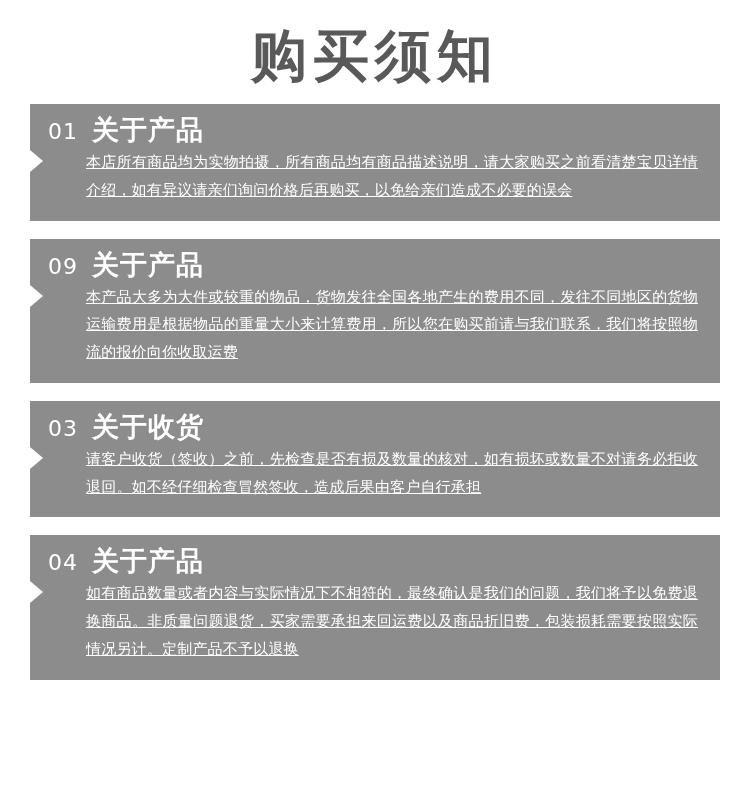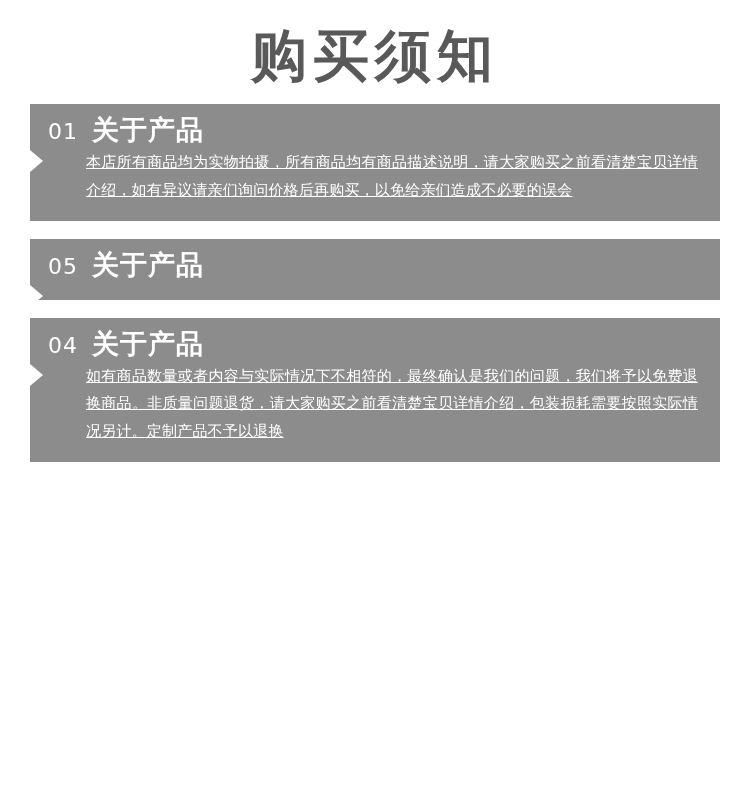--- a/index.html
+++ b/index.html
@@ -99,29 +99,38 @@
       <div class="sec-head">
         <span class="sec-num">01</span>
         <span class="sec-title">关于产品</span>
       </div>
       <div class="sec-body">本店所有商品均为实物拍摄，所有商品均有商品描述说明，请大家购买之前看清楚宝贝详情介绍，如有异议请亲们询问价格后再购买，以免给亲们造成不必要的误会</div>
     </div>
 
     <div class="section">
       <div class="notch"></div>
       <div class="sec-head">
-        <span class="sec-num">05</span>
+        <span class="sec-num">09</span>
         <span class="sec-title">关于产品</span>
       </div>
+      <div class="sec-body">本产品大多为大件或较重的物品，货物发往全国各地产生的费用不同，发往不同地区的货物运输费用是根据物品的重量大小来计算费用，所以您在购买前请与我们联系，我们将按照物流的报价向你收取运费</div>
     </div>
 
+    <div class="section">
+      <div class="notch"></div>
+      <div class="sec-head">
+        <span class="sec-num">03</span>
+        <span class="sec-title">关于收货</span>
+      </div>
+      <div class="sec-body">请客户收货（签收）之前，先检查是否有损及数量的核对，如有损坏或数量不对请务必拒收退回。如不经仔细检查冒然签收，造成后果由客户自行承担</div>
+    </div>
 
     <div class="section">
       <div class="notch"></div>
       <div class="sec-head">
         <span class="sec-num">04</span>
         <span class="sec-title">关于产品</span>
       </div>
-      <div class="sec-body">如有商品数量或者内容与实际情况下不相符的，最终确认是我们的问题，我们将予以免费退换商品。非质量问题退货，请大家购买之前看清楚宝贝详情介绍，包装损耗需要按照实际情况另计。定制产品不予以退换</div>
+      <div class="sec-body">如有商品数量或者内容与实际情况下不相符的，最终确认是我们的问题，我们将予以免费退换商品。非质量问题退货，买家需要承担来回运费以及商品折旧费，包装损耗需要按照实际情况另计。定制产品不予以退换</div>
     </div>
 
   </div>
 </div>
 
 </body></html>

